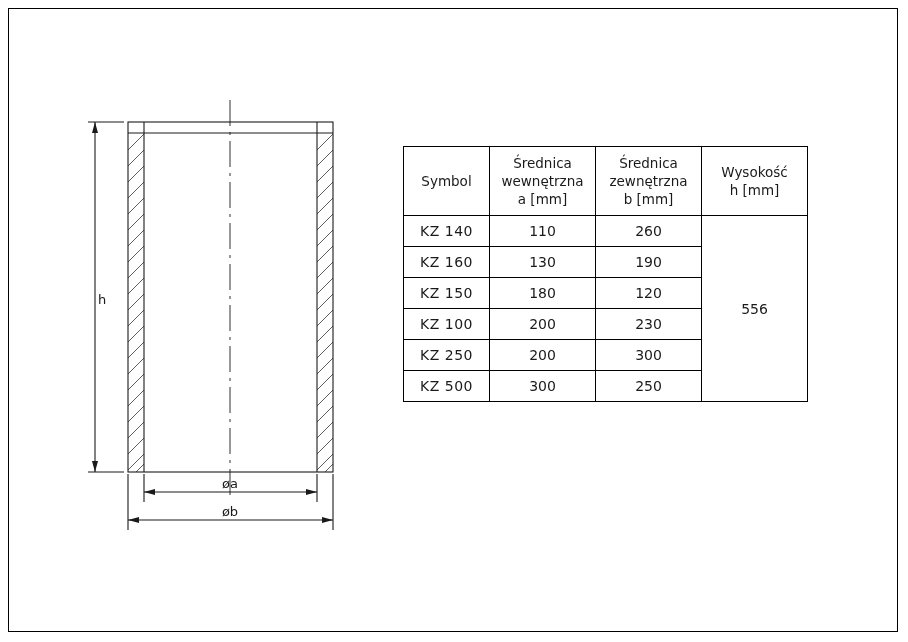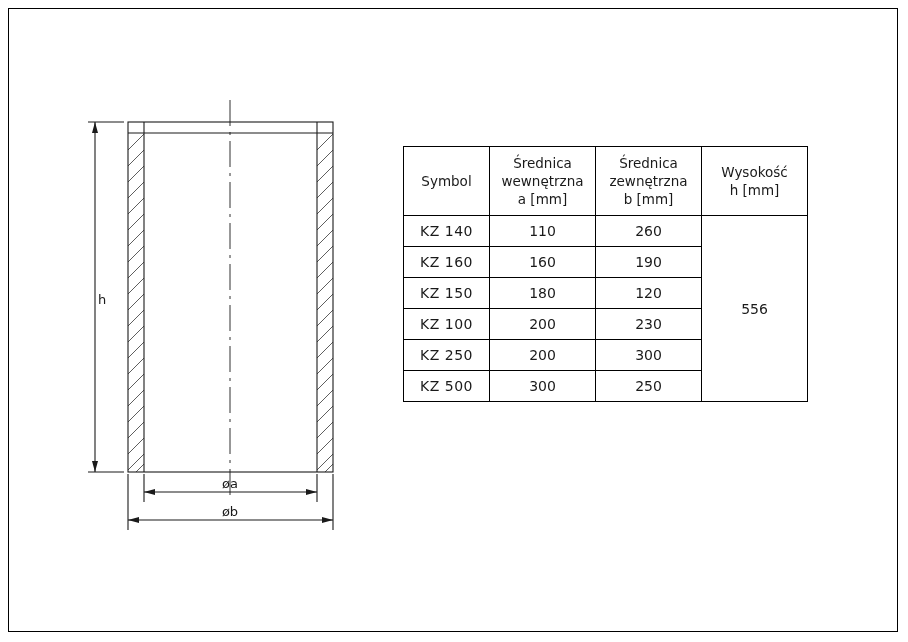--- a/index.html
+++ b/index.html
@@ -218,21 +218,21 @@
       </thead>
       <tbody>
         <tr>
           <td class="sym">KZ  140</td>
           <td>110</td>
           <td>260</td>
           <td class="height-cell" rowspan="6">556</td>
         </tr>
         <tr>
           <td class="sym">KZ  160</td>
-          <td>160</td>
+          <td>130</td>
           <td>190</td>
         </tr>
         <tr>
           <td class="sym">KZ  150</td>
           <td>180</td>
           <td>120</td>
         </tr>
         <tr>
           <td class="sym">KZ  100</td>
           <td>200</td>

